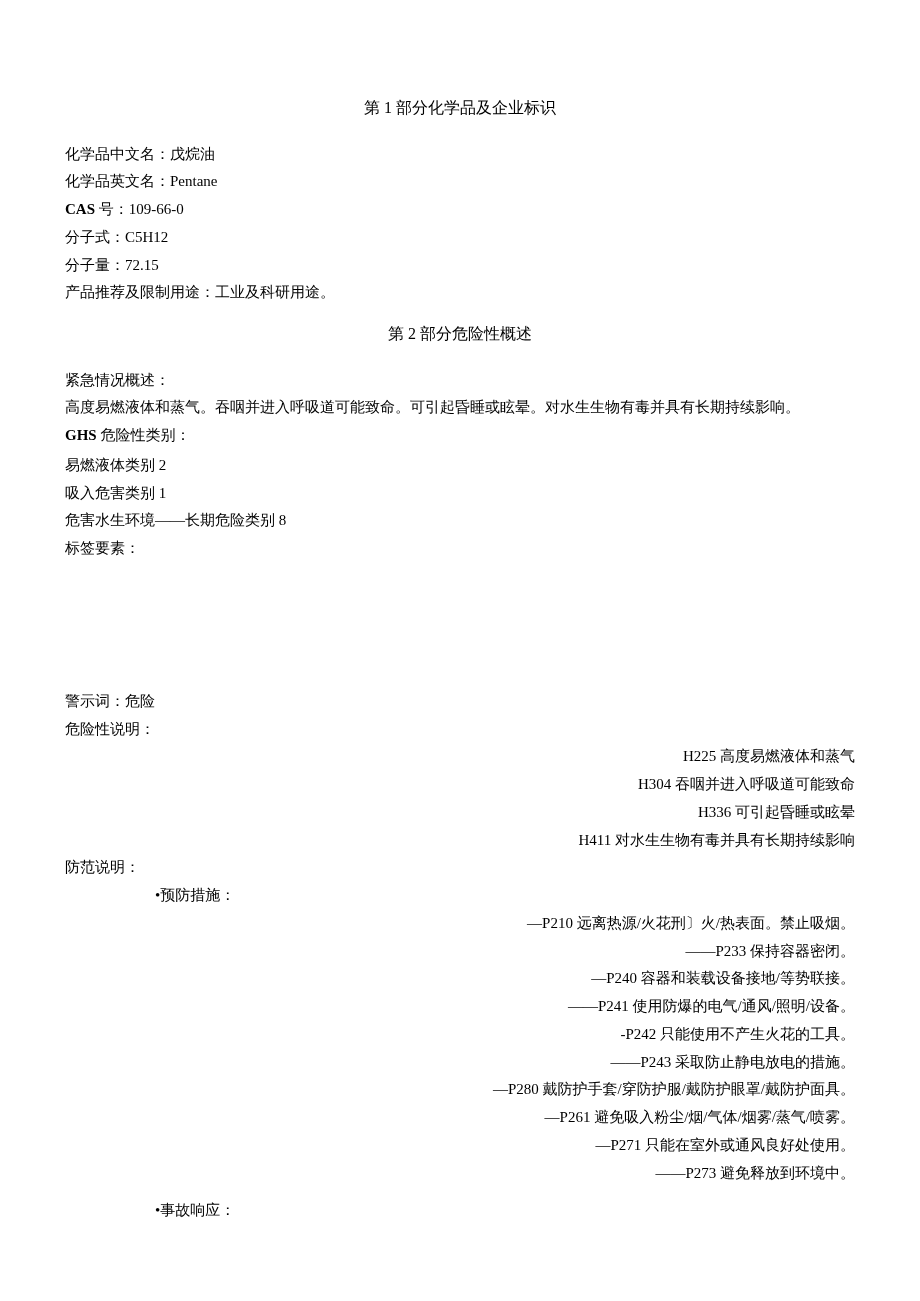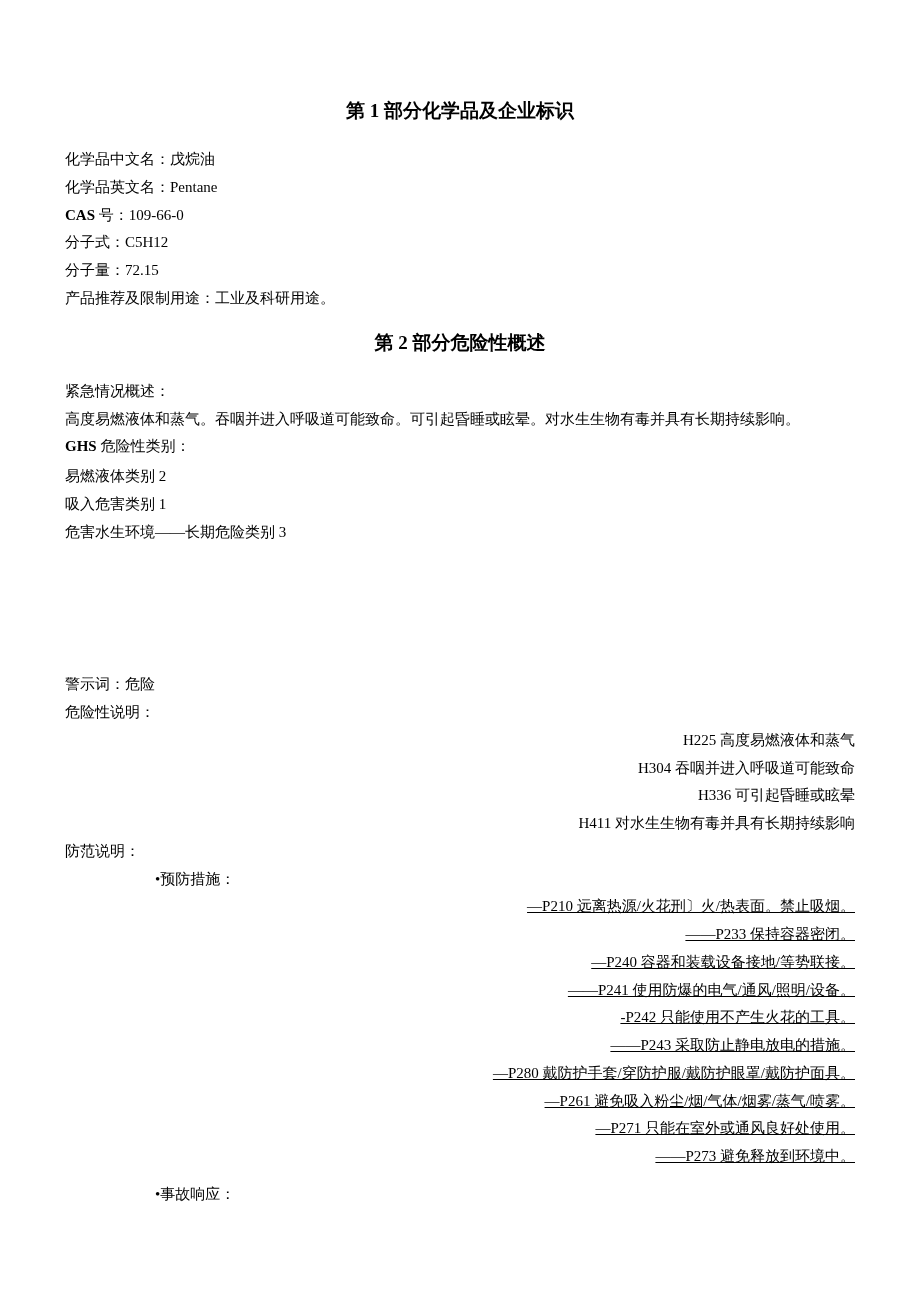--- a/index.html
+++ b/index.html
@@ -11,24 +11,24 @@
       font-family: "SimSun", "Times New Roman", serif;
       font-size: 15px;
       line-height: 1.85;
       color: #000;
       background: #fff;
       width: 920px;
       padding: 75px 65px 40px 65px;
     }
     .section-title {
       text-align: center;
-      font-weight: bold;
+      font-weight: normal;
       margin-bottom: 18px;
       margin-top: 18px;
-      font-size: 19px;
+      font-size: 16px;
     }
     .section-title .num {
       font-family: "Times New Roman", serif;
     }
     .field-line {
       margin: 0;
     }
     .bold-label {
       font-weight: bold;
     }
@@ -37,21 +37,20 @@
       text-align: right;
     }
     .section-gap {
       margin-top: 12px;
     }
     .indent-1 {
       padding-left: 90px;
     }
     .indent-2 {
       padding-left: 150px;
-      text-decoration: underline;
     }
     .hazard-block {
       margin-top: 2px;
     }
     .pictogram-space {
       height: 125px;
     }
   </style>
 </head>
 <body>
@@ -86,21 +85,22 @@
 <div class="field-line">紧急情况概述：</div>
 <div class="field-line">高度易燃液体和蒸气。吞咽并进入呼吸道可能致命。可引起昏睡或眩晕。对水生生物有毒并具有长期持续影响。</div>
 
 <div class="field-line">
   <span class="bold-label mixed-font">GHS </span><span>危险性类别：</span>
 </div>
 
 <div class="hazard-block">
   <div class="field-line">易燃液体类别 2</div>
   <div class="field-line">吸入危害类别 1</div>
-  <div class="field-line">危害水生环境——长期危险类别 3</div>
+  <div class="field-line">危害水生环境——长期危险类别 8</div>
+  <div class="field-line">标签要素：</div>
 </div>
 
 <div class="pictogram-space"></div>
 
 <div class="field-line">
   <span>警示词：</span><span>危险</span>
 </div>
 <div class="field-line">危险性说明：</div>
 <div class="field-line mixed-font">H225 高度易燃液体和蒸气</div>
 <div class="field-line mixed-font">H304 吞咽并进入呼吸道可能致命</div>

